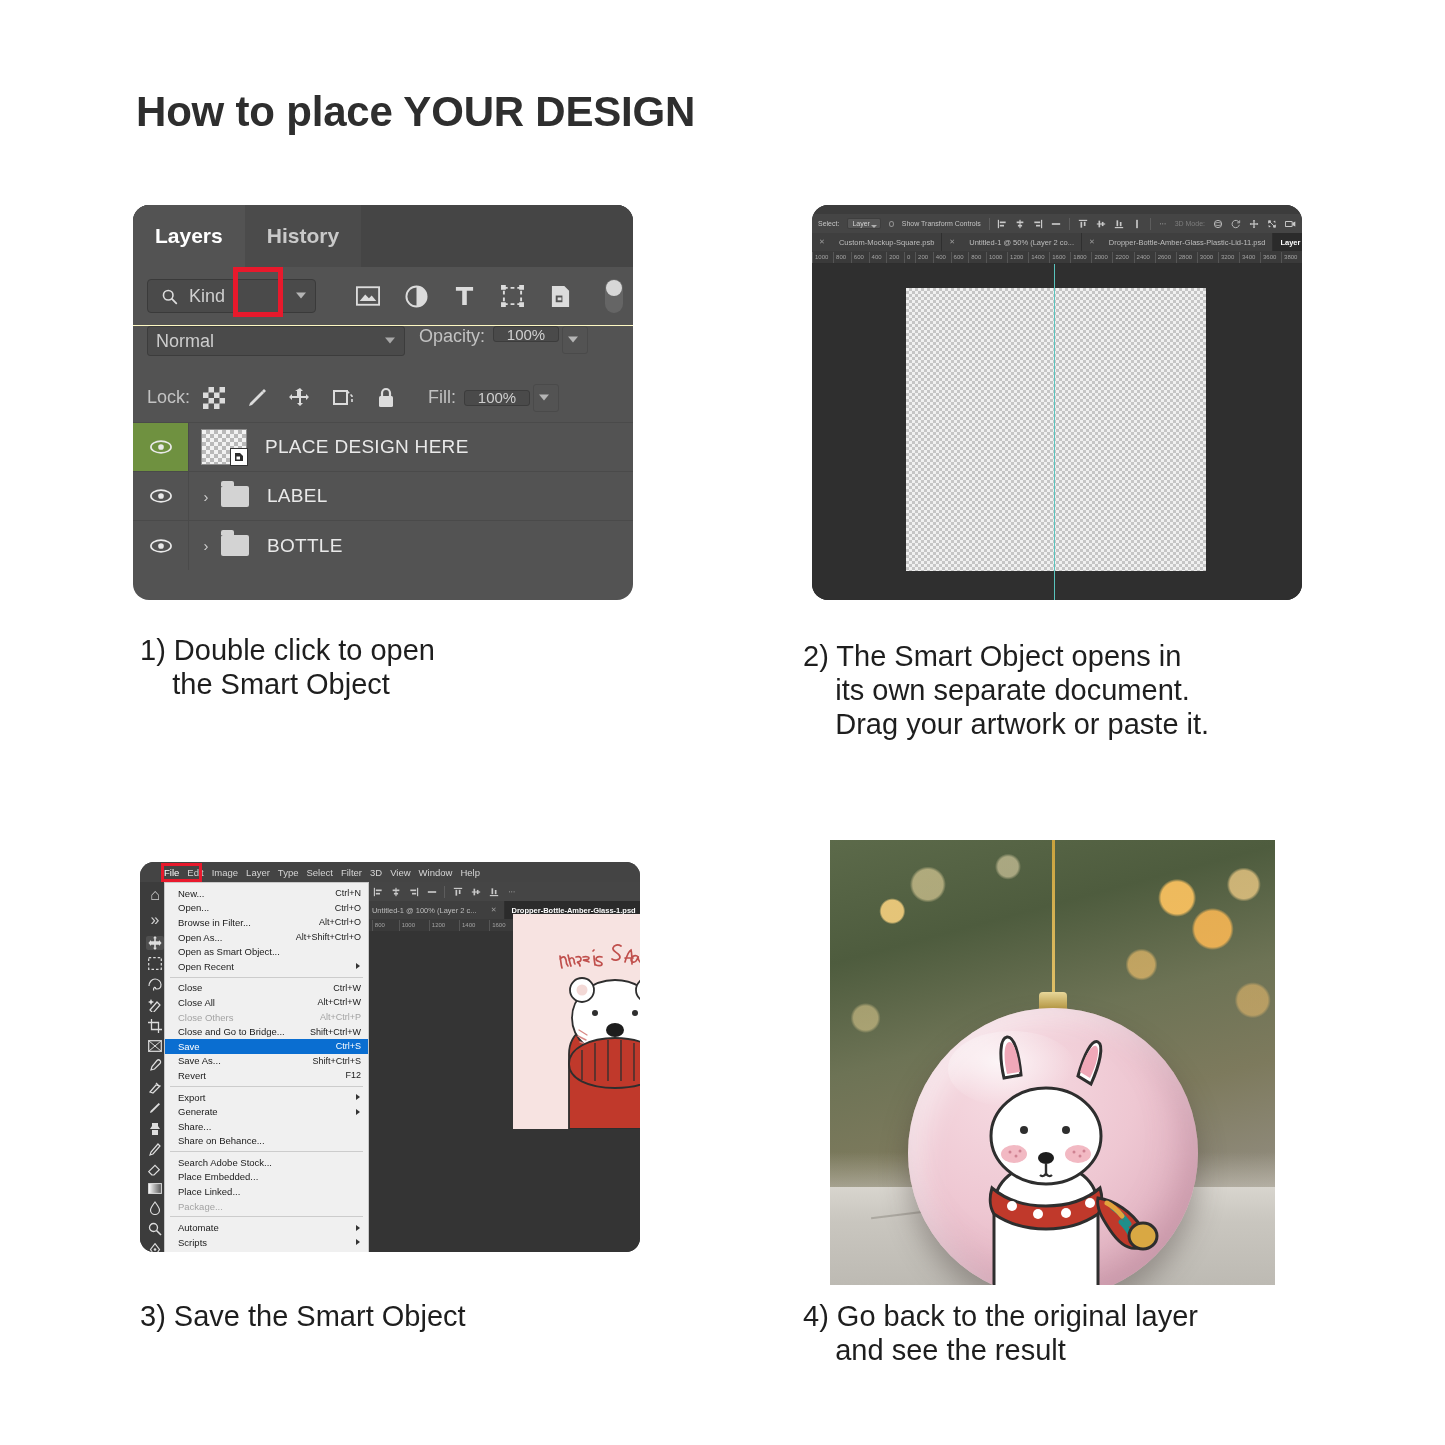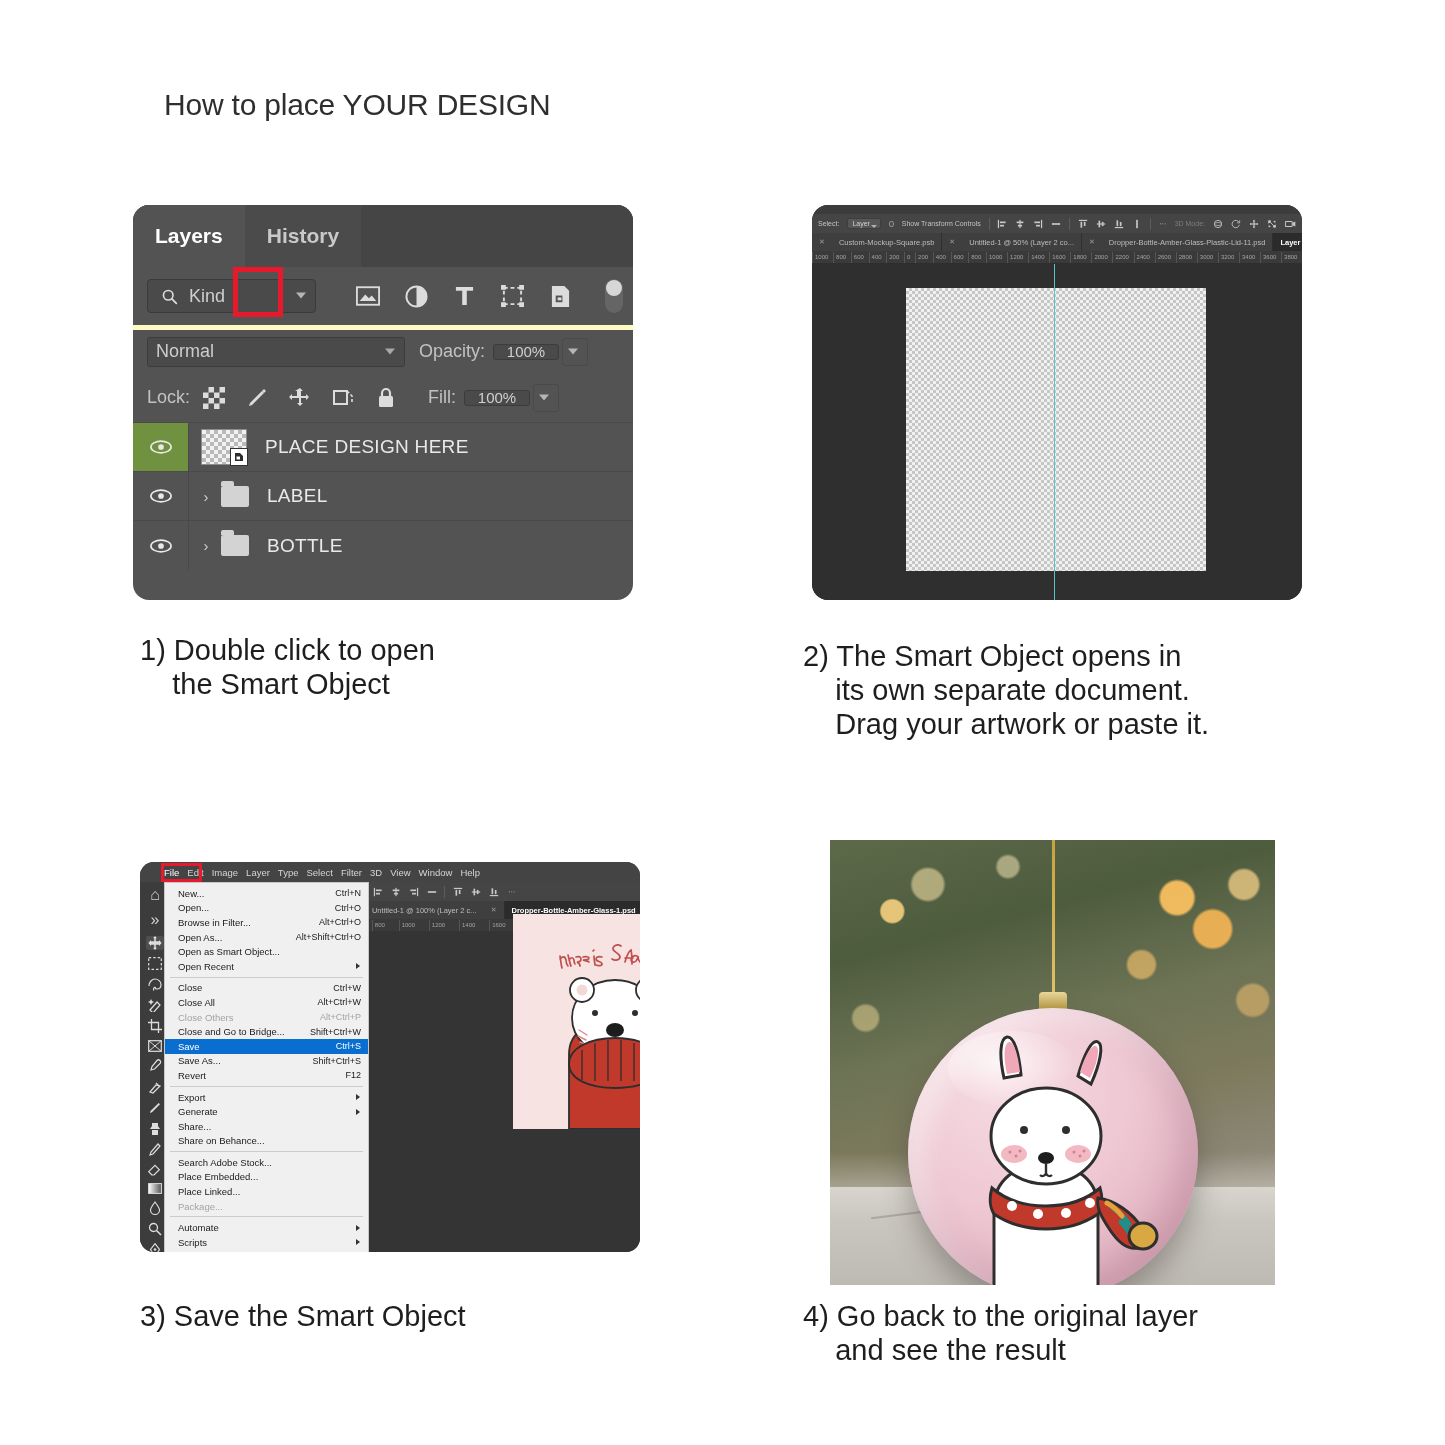--- a/index.html
+++ b/index.html
@@ -8,23 +8,23 @@
     background: #ffffff;
     font-family: "Liberation Sans", sans-serif;
     color: #231f20;
     overflow: hidden;
     position: relative;
   }
 
   
   .page-title {
     position: absolute;
-    left: 164px; top: 88px;
-    font-size: 30px;
-    font-weight: 400;
+    left: 136px; top: 88px;
+    font-size: 42px;
+    font-weight: 700;
     letter-spacing: -0.2px;
     color: #2e2e2e;
     white-space: nowrap;
   }
 
   
   .cell { position: absolute; }
   .cell-1 { left: 133px; top: 205px; width: 500px; height: 395px; }
   .cell-2 { left: 812px; top: 205px; width: 490px; height: 395px; }
   .cell-3 { left: 140px; top: 862px; width: 500px; height: 390px; }
@@ -103,22 +103,22 @@
     background: #656565; position: relative; margin-left: 10px;
   }
   .toggle-knob::after{
     content:''; position:absolute; left:1px; top:1px;
     width:16px;height:16px;border-radius:50%;background:#d7d7d7;
   }
 
   .opts-row {
     height: 48px;
     background: #535353;
-    border-top: 5px solid #fef9c3;
-    display: flex; align-items: center;
+    border-top: 1px solid #fef9c3;
+    display: flex; align-items: flex-start;
     padding: 0 12px 0 14px;
   }
   .blend-select {
     width: 258px; height: 30px;
     background: #4a4a4a; border:1px solid #3c3c3c; border-radius: 3px;
     display:flex;align-items:center;padding:0 8px;
     font-size:18px;color:#cdcdcd;position:relative;
   }
   .blend-select .kind-caret { border-top-color:#a8a8a8; }
   .lbl { font-size: 18px; color: #c2c2c2; margin-left: 14px; }

